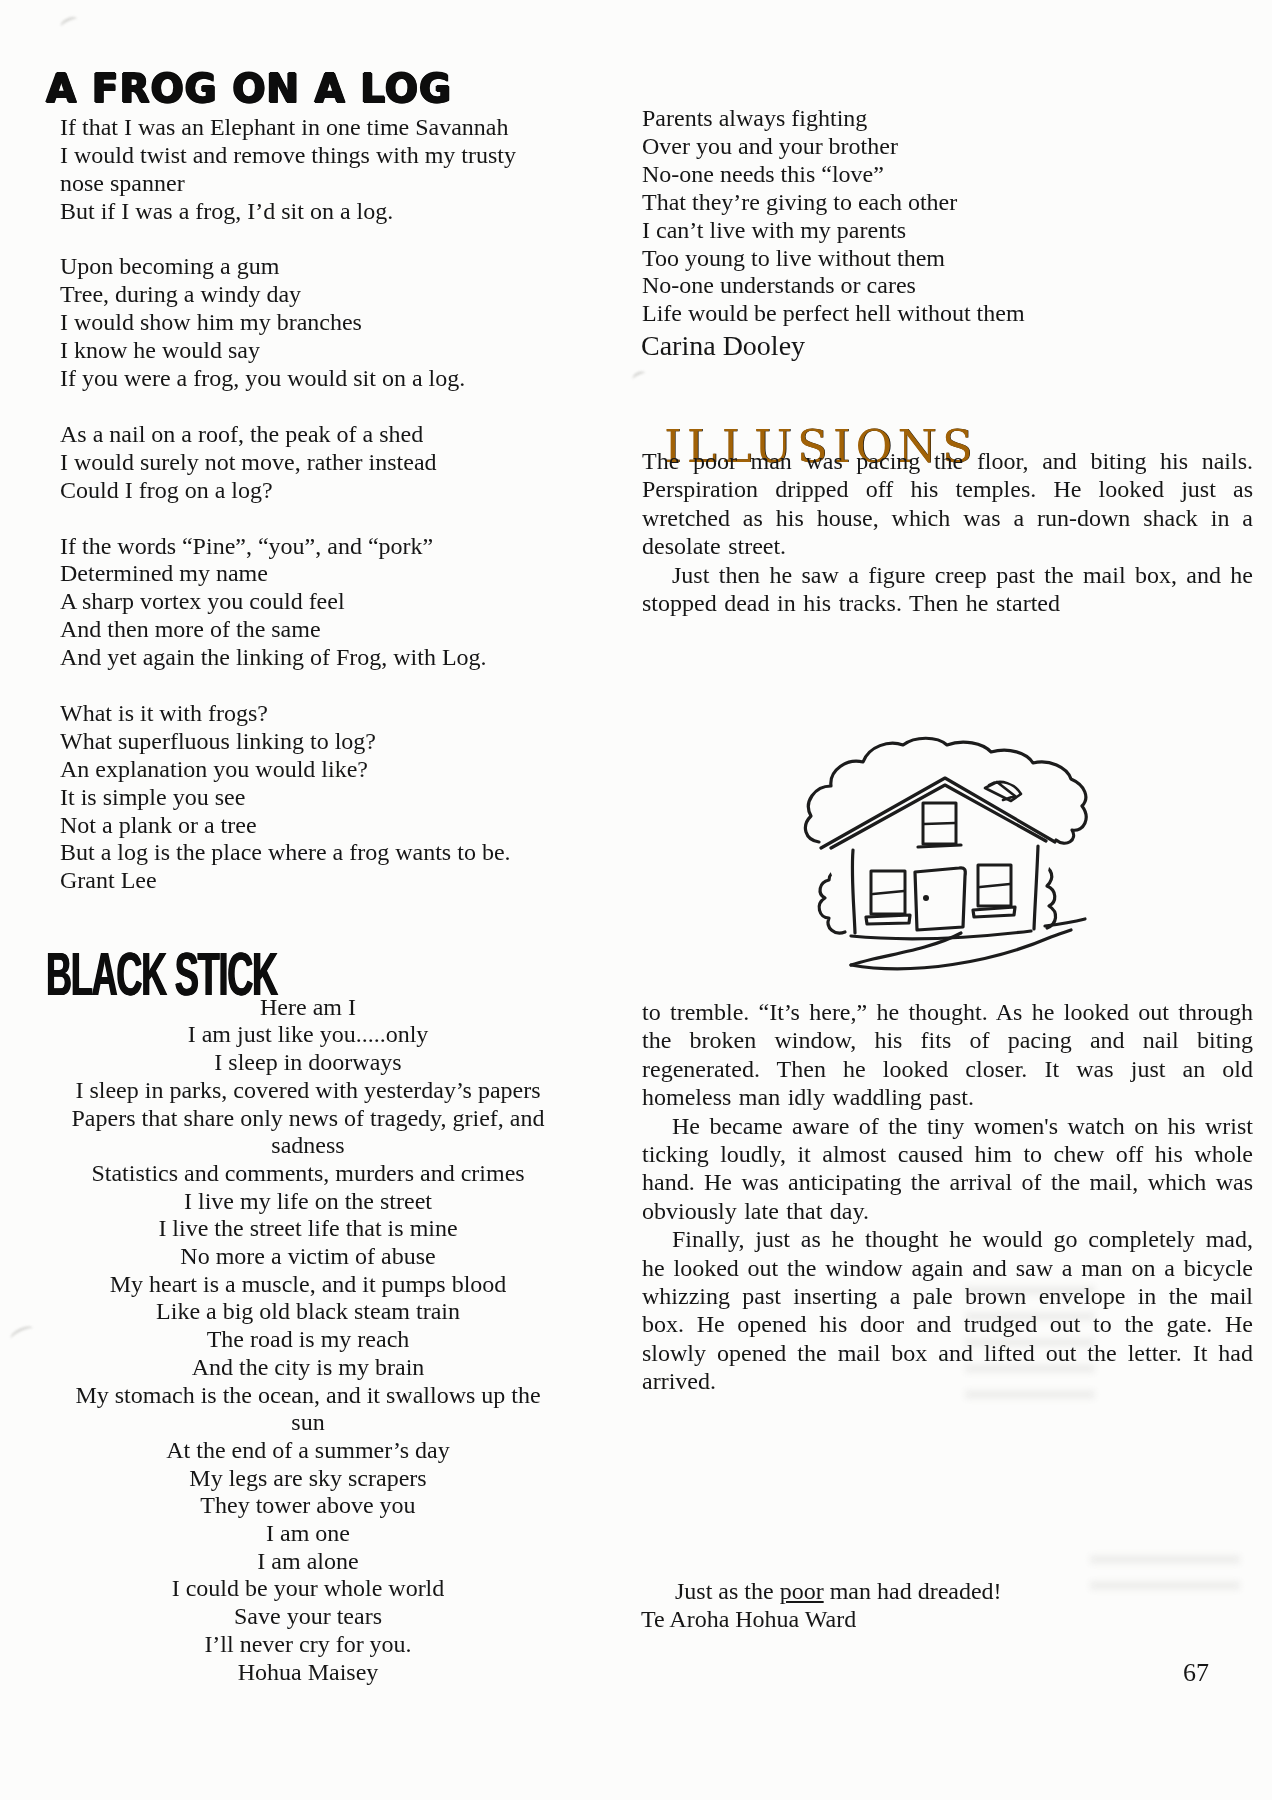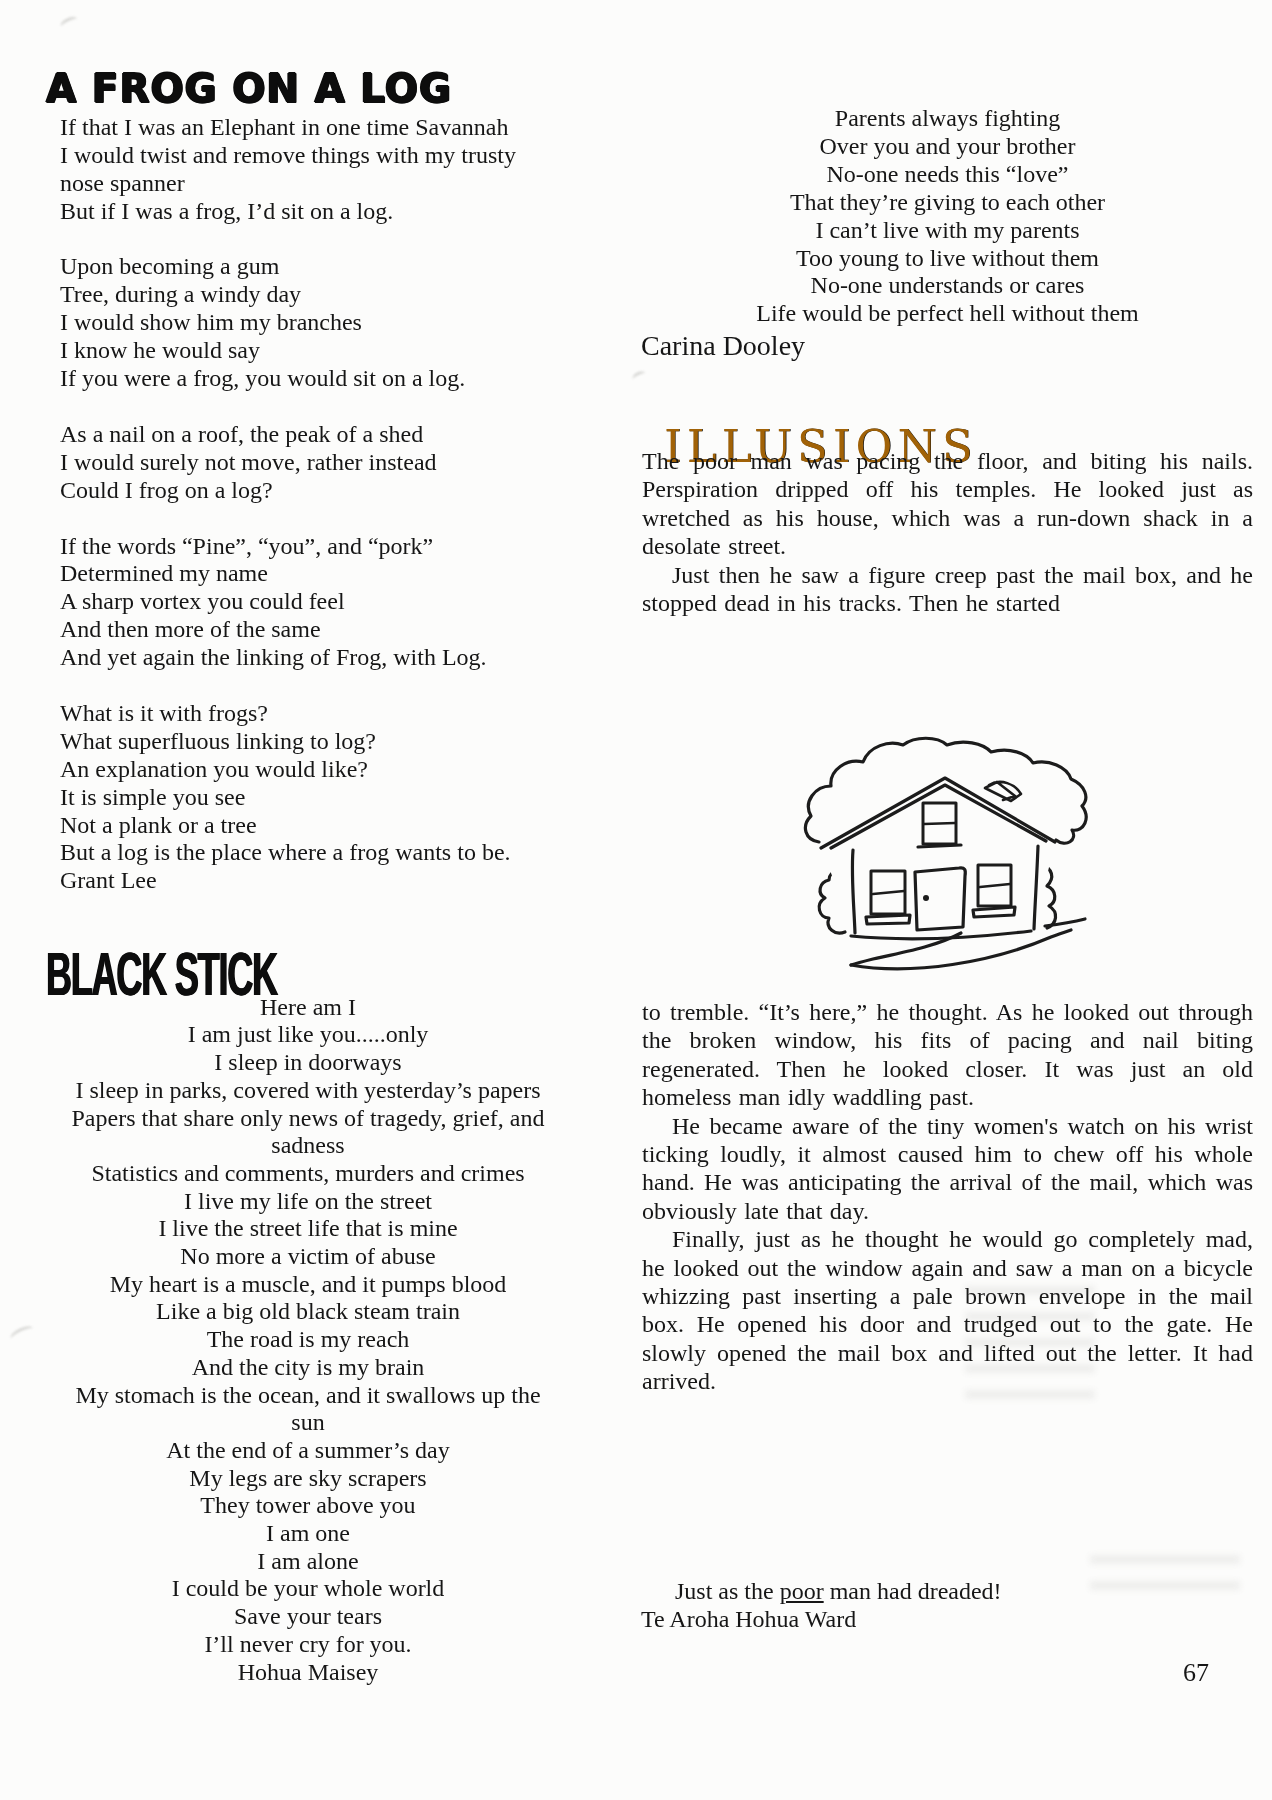--- a/index.html
+++ b/index.html
@@ -49,21 +49,21 @@
   }
   
   .poem{
     position:absolute;
     font-size:24px;line-height:27.9px;
     white-space:pre-line;
   }
   .poem .author{white-space:nowrap;}
   #frog-poem{left:48px;top:86px;width:520px;margin-left:12px;}
   #black-poem{left:48px;top:966px;width:520px;line-height:27.7px;text-align:center;}
-  #divorce-poem{left:642px;top:105px;width:611px;text-align:center;line-height:27.9px;}
+  #divorce-poem{left:642px;top:105px;width:611px;text-align:left;line-height:27.9px;}
   #divorce-author{position:absolute;left:641px;top:330px;font-size:28px;}
   .story{
     position:absolute;left:642px;width:611px;
     font-size:24px;line-height:28.4px;
     text-align:justify;word-spacing:1.5px;
   }
   #story-top{top:447px;}
   #story-bottom{top:954px;margin-top:44px;}
   .story p{margin:0;}
   .story p.indent{text-indent:30px;}

